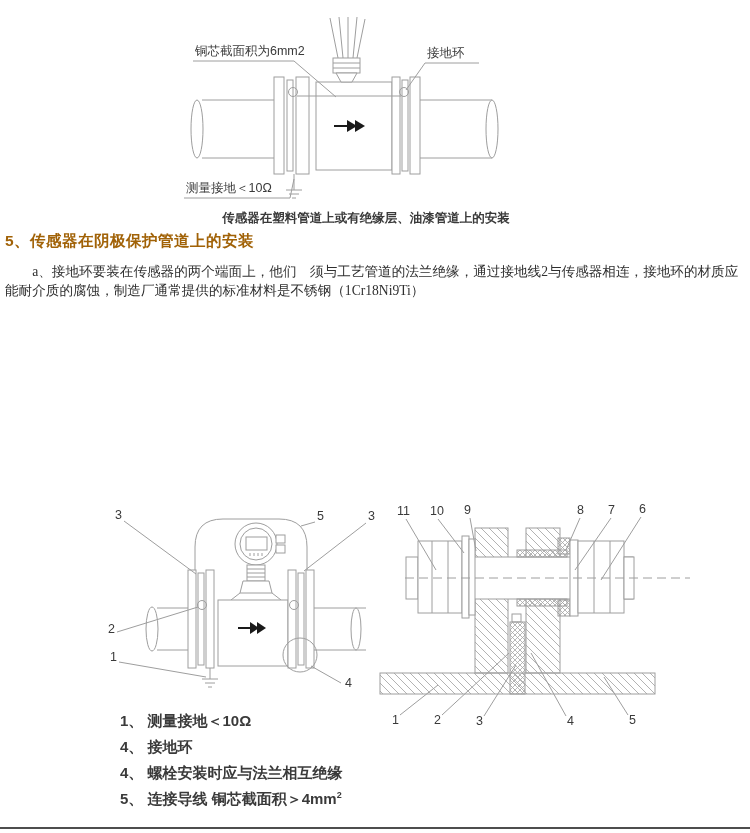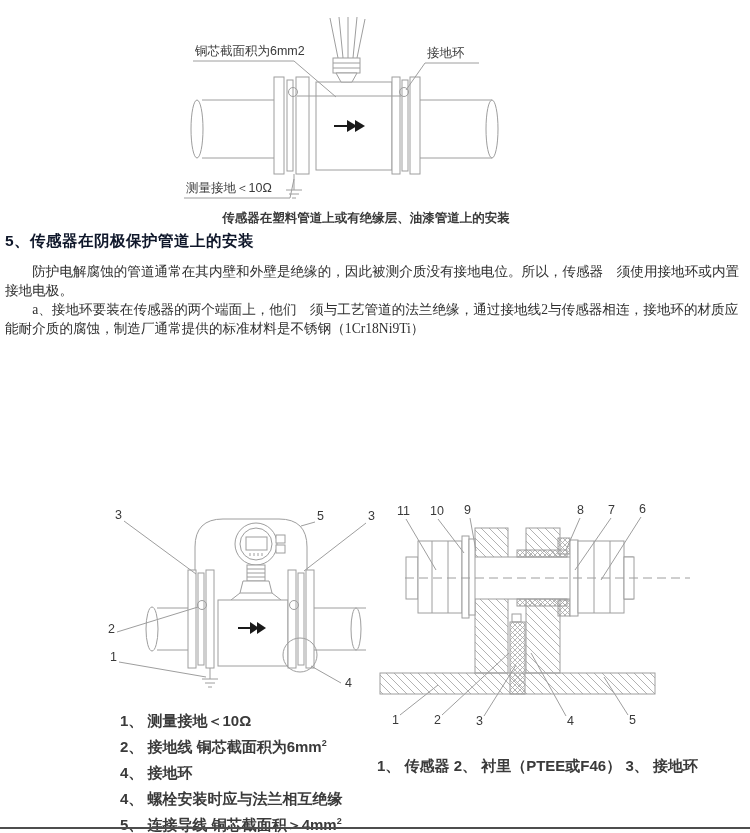--- a/index.html
+++ b/index.html
@@ -5,21 +5,21 @@
   html,body{margin:0;padding:0;}
   body{width:750px;height:833px;background:#ffffff;position:relative;overflow:hidden;
        font-family:"Liberation Serif", serif;color:#2f2f2f;}
   .abs{position:absolute;}
   svg text{font-family:"Liberation Sans", sans-serif;fill:#3a3a3a;}
   .dia-label{font-size:12.5px;}
   .dia-num{font-size:12.5px;}
   .fig-caption{font-size:12.5px;font-weight:bold;fill:#3a3a3a;}
   #textblock{top:231px;left:5px;width:741px;}
   #textblock h2{margin:0 0 10px 0;font-family:"Liberation Sans", sans-serif;
-                font-size:15.5px;font-weight:bold;color:#0f172a;letter-spacing:0.5px;}
+                font-size:15.5px;font-weight:bold;color:#a16207;letter-spacing:0.5px;}
   #textblock p{margin:0;font-size:13.6px;line-height:19px;text-indent:2em;color:#2f2f2f;}
   .legend{font-family:"Liberation Sans", sans-serif;font-weight:bold;color:#3a3a3a;}
   #legend-left{top:706px;left:80px;font-size:15px;}
   #legend-left .li{line-height:23px;margin-left:40px;}
   #legend-left sup{font-size:9px;}
   #legend-right{top:752px;left:377px;font-size:15px;}
   #legend-right .li{line-height:27px;}
   #bottom-rule{top:827px;left:0;width:750px;height:2px;background:#4d4d4d;}
 </style>
 </head>
@@ -84,21 +84,20 @@
   </g>
 
   <text x="195" y="55" class="dia-label">铜芯截面积为6mm2</text>
   <text x="427" y="57" class="dia-label">接地环</text>
   <text x="186" y="192" class="dia-label">测量接地＜10Ω</text>
   <text x="366" y="222" text-anchor="middle" class="fig-caption">传感器在塑料管道上或有绝缘层、油漆管道上的安装</text>
 </svg>
 
 <div id="textblock" class="abs">
   <h2>5、传感器在阴极保护管道上的安装</h2>
-  <p>防护电解腐蚀的管道通常在其内壁和外壁是绝缘的，因此被测介质没有接地电位。所以，传感器　须使用接地环或内置接地电极。</p>
   <p>a、接地环要装在传感器的两个端面上，他们　须与工艺管道的法兰绝缘，通过接地线2与传感器相连，接地环的材质应能耐介质的腐蚀，制造厂通常提供的标准材料是不锈钢（1Cr18Ni9Ti）</p>
 </div>
 
 <svg class="abs" style="top:495px;left:0" width="750" height="240" viewBox="0 0 750 240">
   <defs>
     <pattern id="hatch" width="8" height="8" patternUnits="userSpaceOnUse">
       <line x1="0" y1="0" x2="8" y2="8" stroke="#b3b3b3" stroke-width="1"></line>
     </pattern>
     <pattern id="xhatch" width="5" height="5" patternUnits="userSpaceOnUse">
       <line x1="0" y1="0" x2="5" y2="5" stroke="#a6a6a6" stroke-width="0.8"></line>
@@ -231,23 +230,21 @@
   <text x="639" y="18" class="dia-num">6</text>
   <text x="392" y="229" class="dia-num">1</text>
   <text x="434" y="229" class="dia-num">2</text>
   <text x="476" y="230" class="dia-num">3</text>
   <text x="567" y="230" class="dia-num">4</text>
   <text x="629" y="229" class="dia-num">5</text>
 </svg>
 
 <div id="legend-left" class="abs legend">
   <div class="li"><span>1、 测量接地＜10Ω</span><sup></sup></div>
-  <div class="li"><span>2、 接地线 铜芯截面积为6mm</span><sup>2</sup></div>
   <div class="li"><span>4、 接地环</span><sup></sup></div>
   <div class="li"><span>4、 螺栓安装时应与法兰相互绝缘</span><sup></sup></div>
   <div class="li"><span>5、 连接导线 铜芯截面积＞4mm</span><sup>2</sup></div>
 </div>
 
 <div id="legend-right" class="abs legend">
-  <div class="li">1、 传感器 2、 衬里（PTEE或F46） 3、 接地环</div>
 </div>
 
 <div id="bottom-rule" class="abs"></div>
 
 </body></html>

